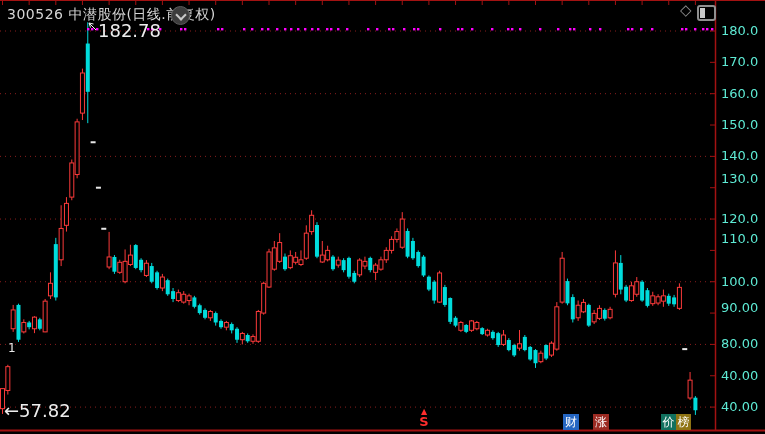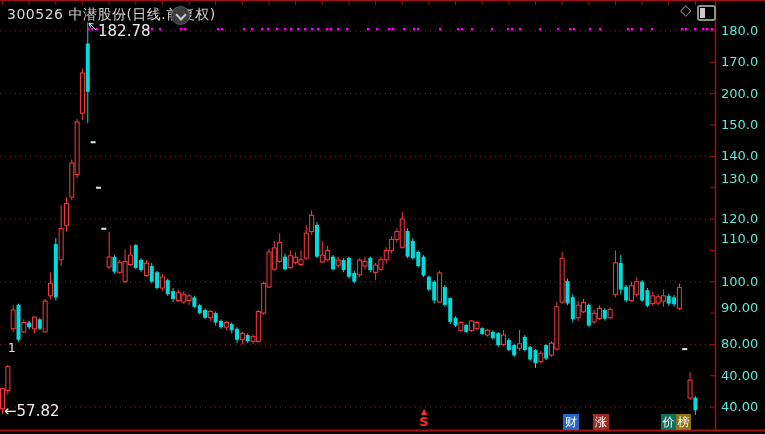--- a/index.html
+++ b/index.html
@@ -8,21 +8,21 @@
   #chart-svg{position:absolute;left:0;top:0;}
   .title{position:absolute;left:7px;top:6px;font-size:14px;color:#d6d6d6;letter-spacing:.5px;white-space:nowrap;}
   .dd-btn{position:absolute;left:171px;top:6px;width:17px;height:17px;border-radius:50%;
           background:#3d3d3d;border:1px solid #5a5a5a;display:flex;align-items:center;justify-content:center;cursor:pointer;}
   .chev{width:6px;height:6px;border-left:2px solid #c9c9c9;border-bottom:2px solid #c9c9c9;
         transform:rotate(-45deg);margin-top:-2px;}
   .diamond{position:absolute;left:680px;top:2px;color:#8f8f8f;font-size:15px;line-height:17px;}
   .panel-icon{position:absolute;left:697px;top:5px;width:15px;height:12px;border:2px solid #8f8f8f;border-radius:3px;}
   .panel-icon i{position:absolute;left:1px;top:1px;width:5px;height:10px;background:#c9c9c9;display:block;}
   .axlab{position:absolute;left:721px;width:44px;font-size:13px;color:#5eead4;line-height:14px;}
-  .anno{position:absolute;color:#eee;font-size:15px;line-height:14px;white-space:nowrap;}
+  .anno{position:absolute;color:#eee;font-size:18px;line-height:14px;white-space:nowrap;}
   .anno-high{left:98px;top:24px;}
   .anno-low{left:4px;top:404px;}
   .note-1{position:absolute;left:8px;top:341px;color:#e8e8e8;font-size:12px;}
   .badge{position:absolute;top:414px;width:16px;height:16px;line-height:16px;text-align:center;
          font-size:12px;color:#fff;cursor:pointer;}
   .b-cai{left:563px;background:#2566c2;}
   .b-zhang{left:593px;background:#9c2b23;}
   .b-jia{left:661px;background:#11715f;width:15px;}
   .b-bang{left:676px;background:#8f7414;width:15px;}
   .s-mark{position:absolute;left:417px;top:408px;width:14px;text-align:center;color:#ff2d2d;cursor:pointer;}
@@ -409,21 +409,21 @@
       <i class="chev"></i>
     </span>
   <span class="diamond">◇</span>
   <span class="panel-icon">
       <i></i>
     </span>
 
   <div id="axis-labels">
       <div class="axlab" style="top: 24px;">180.0</div>
       <div class="axlab" style="top: 55.3417px;">170.0</div>
-      <div class="axlab" style="top: 86.6833px;">200.0</div>
+      <div class="axlab" style="top: 86.6833px;">160.0</div>
       <div class="axlab" style="top: 118.025px;">150.0</div>
       <div class="axlab" style="top: 149.367px;">140.0</div>
       <div class="axlab" style="top: 172px;">130.0</div>
       <div class="axlab" style="top: 212.05px;">120.0</div>
       <div class="axlab" style="top: 232px;">110.0</div>
       <div class="axlab" style="top: 274.733px;">100.0</div>
       <div class="axlab" style="top: 301px;">90.00</div>
       <div class="axlab" style="top: 337.417px;">80.00</div>
       <div class="axlab" style="top: 368.758px;">40.00</div>
       <div class="axlab" style="top: 400.1px;">40.00</div>

